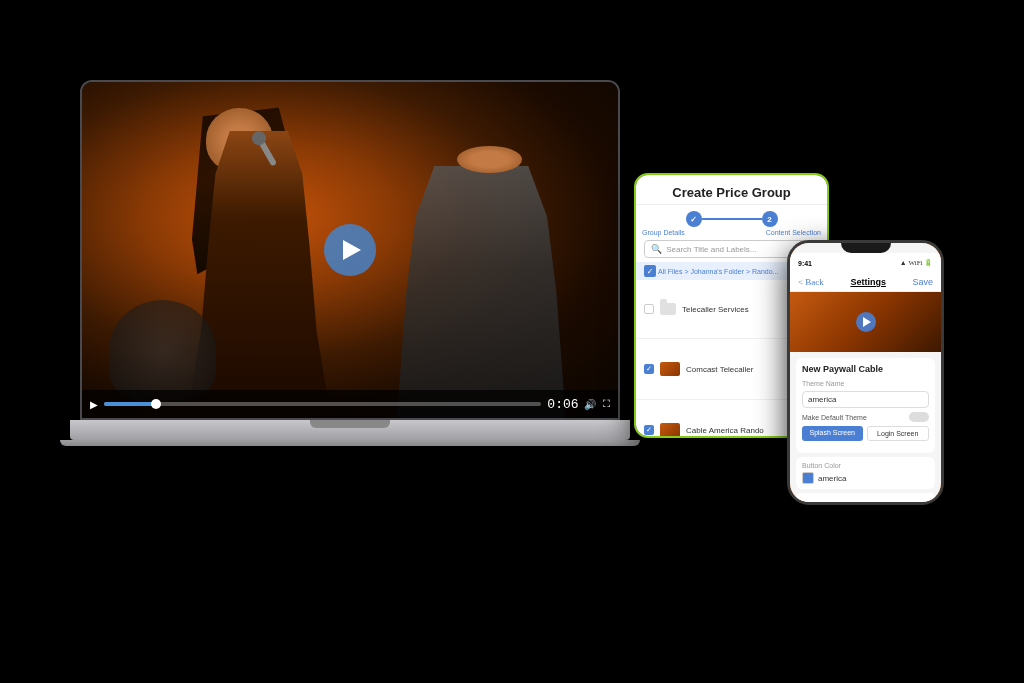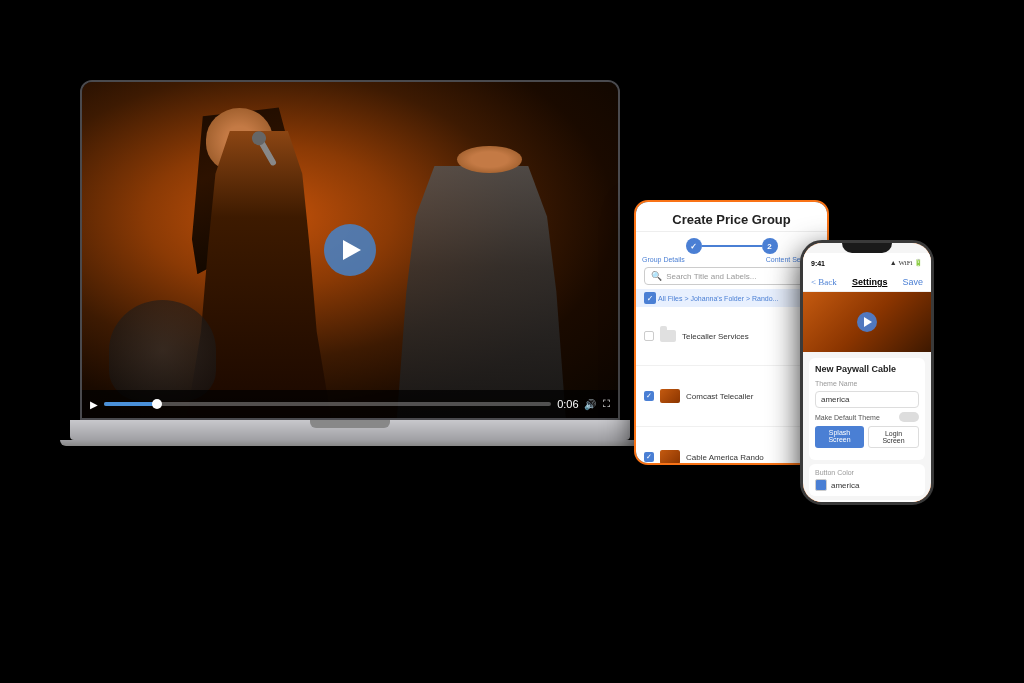--- a/index.html
+++ b/index.html
@@ -219,22 +219,22 @@
       top: 50%;
       transform: translate(-50%, -50%);
       width: 10px;
       height: 10px;
       background: white;
       border-radius: 50%;
     }
 
     .time-display {
       color: white;
-      font-size: 11px;
-      font-family: Liberation Sans, sans-serif;
+      font-size: 13px;
+      font-family: Liberation Mono, monospace;
     }
 
     .volume-icon {
       color: white;
       font-size: 10px;
     }
 
     .fullscreen-icon {
       color: white;
       font-size: 10px;
@@ -263,26 +263,26 @@
       height: 6px;
       background: linear-gradient(to bottom, #a0a0a4, #888);
       border-radius: 0 0 8px 8px;
       margin: 0 auto;
     }
 
     
     .tablet {
       position: absolute;
       right: 195px;
-      top: 200px;
+      top: 173px;
       width: 195px;
       height: 265px;
       background: #1a1a1a;
       border-radius: 14px;
-      border: 2px solid #f97316;
+      border: 2px solid #84cc16;
       overflow: hidden;
       box-shadow: 0 10px 30px rgba(0,0,0,0.8);
       z-index: 10;
     }
 
     .tablet-screen {
       width: 100%;
       height: 100%;
       background: #fff;
       overflow: hidden;
@@ -449,23 +449,23 @@
 
     .item-label {
       font-size: 8px;
       color: #333;
       font-family: sans-serif;
     }
 
     
     .phone {
       position: absolute;
-      right: 90px;
+      right: 80px;
       top: 240px;
-      width: 134px;
+      width: 157px;
       height: 265px;
       background: #f97316;
       border-radius: 22px;
       border: 3px solid #3a3a3a;
       overflow: hidden;
       box-shadow: 0 10px 30px rgba(0,0,0,0.8);
       z-index: 15;
     }
 
     .phone-notch {

